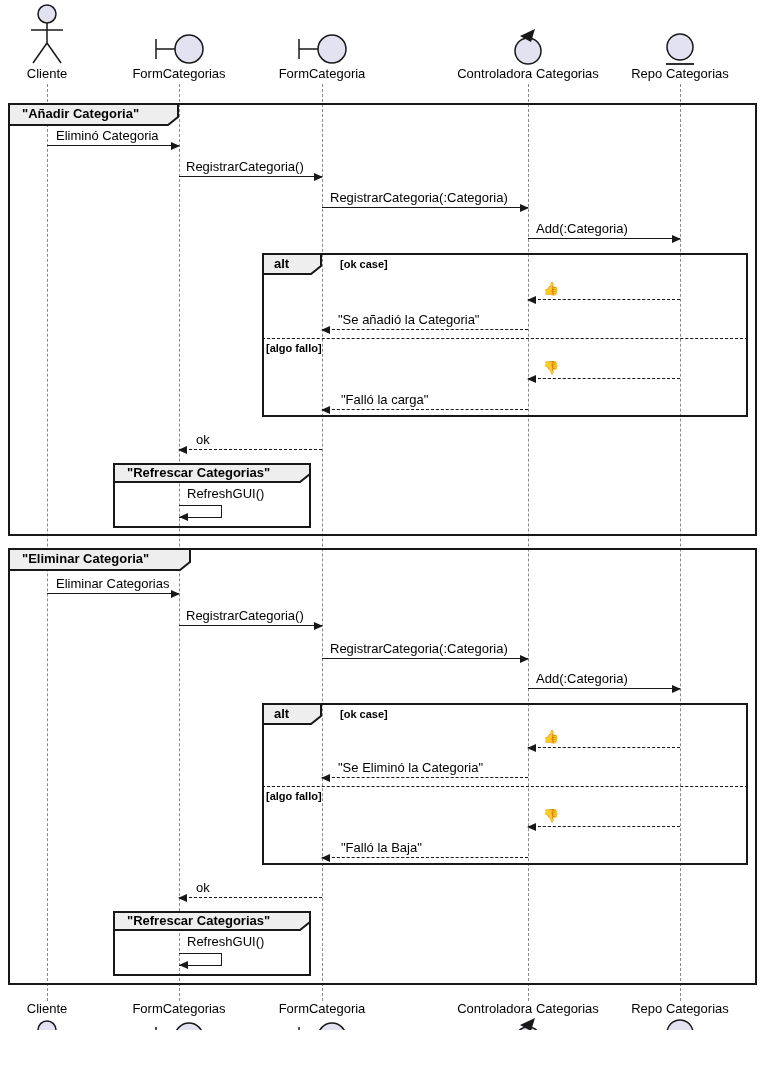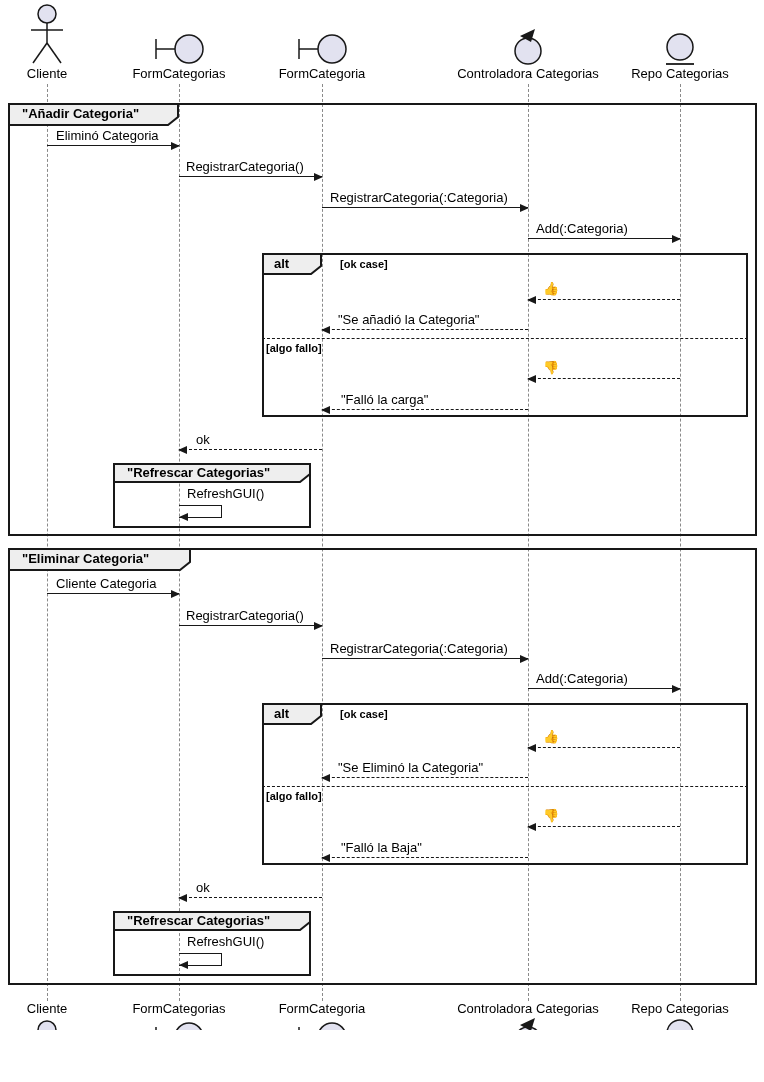--- a/index.html
+++ b/index.html
@@ -134,21 +134,21 @@
   <div class="lbl" style="left:187px;top:486px">RefreshGUI()</div>
   <div class="self" style="left:179px;top:505px"></div>
   <i class="ah-l abs" style="left:179px;top:513px"></i>
 
   <div class="frame" style="left:8px;top:548px;width:749px;height:437px"></div>
   <svg class="abs" style="left:8px;top:548px" width="184" height="24">
     <polygon points="1,1 182,1 182,14 172,22 1,22" fill="#EEEEEE" stroke="#181818" stroke-width="2"></polygon>
   </svg>
   <div class="tabtext" style="left:22px;top:549px">"Eliminar Categoria"</div>
 
-  <div class="lbl" style="left:56px;top:576px">Cliente Categoria</div>
+  <div class="lbl" style="left:56px;top:576px">Eliminar Categorias</div>
   <div class="arr" style="left:47px;top:593px;width:132px">
       <i class="ah-r"></i>
     </div>
 
   <div class="lbl" style="left:186px;top:608px">RegistrarCategoria()</div>
   <div class="arr" style="left:179px;top:625px;width:143px">
       <i class="ah-r"></i>
     </div>
 
   <div class="lbl" style="left:330px;top:641px">RegistrarCategoria(:Categoria)</div>

